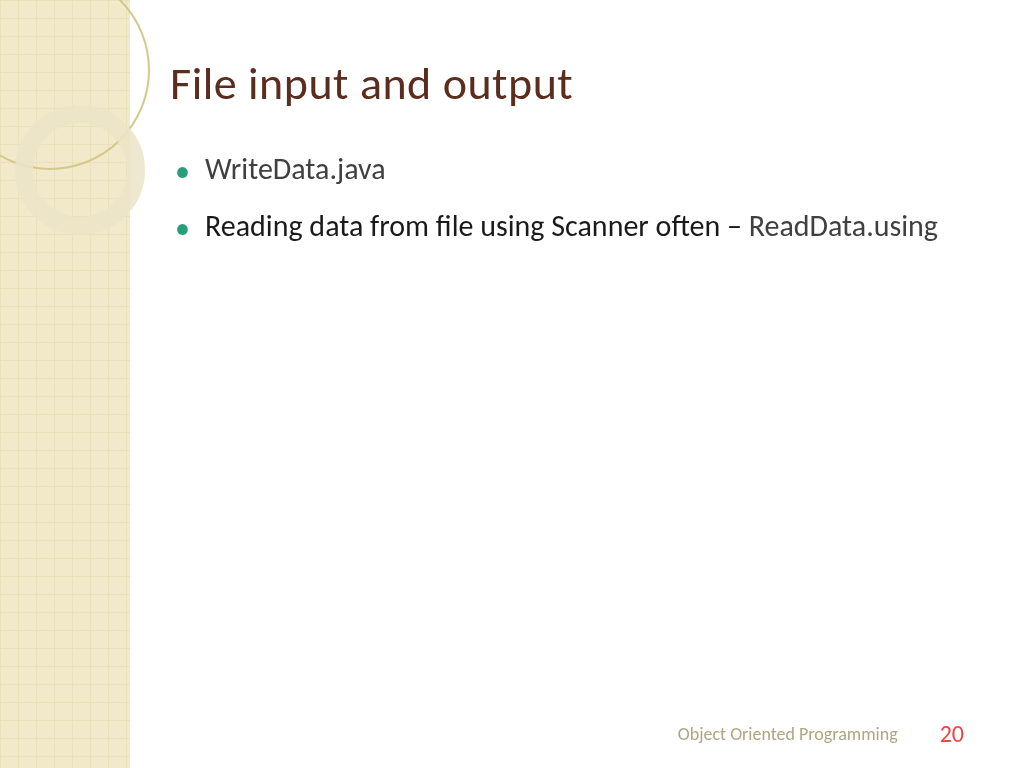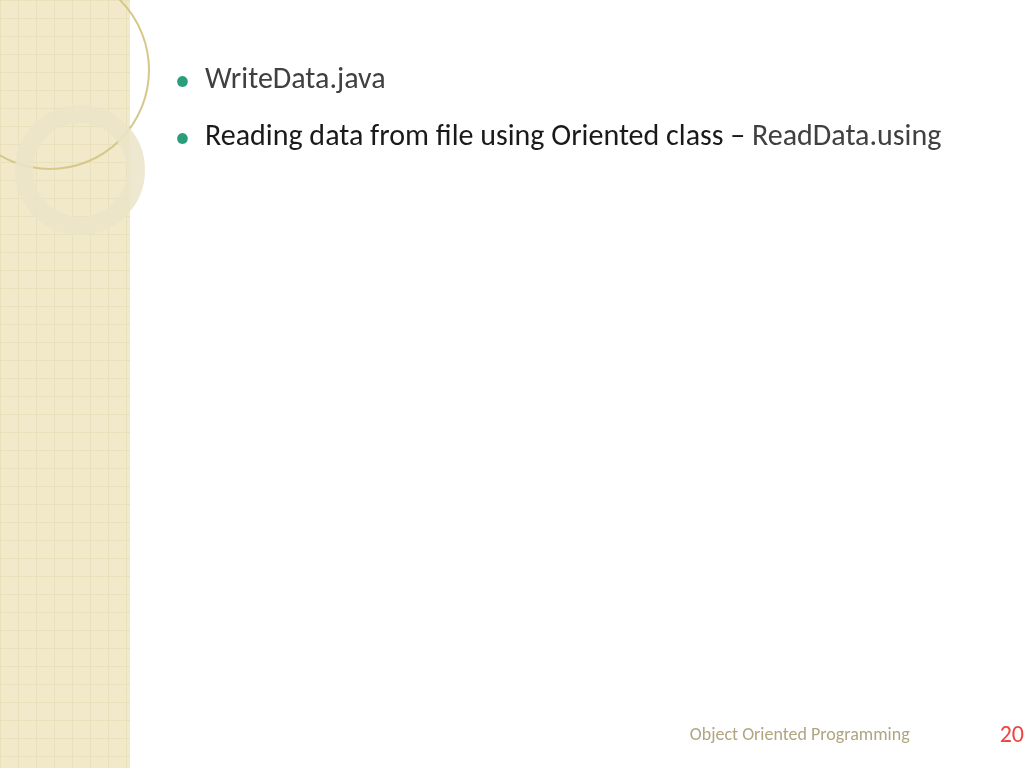--- a/index.html
+++ b/index.html
@@ -88,46 +88,48 @@
       color: #404040;
     }
     .footer {
       position: absolute;
       bottom: 20px;
       left: 0;
       right: 0;
       display: flex;
       justify-content: flex-end;
       align-items: center;
-      gap: 90px;
+      padding-right: 60px;
+      gap: 42px;
     }
     .footer-text {
       font-size: 18px;
       color: #b0a580;
     }
     .page-number {
       font-size: 24px;
       color: #ef4444;
     }
   </style>
 </head>
 <body>
 
 <div class="left-decoration"></div>
 <div class="circle-large"></div>
 <div class="circle-small"></div>
 
 <div class="slide-content">
+  <h1 class="title">File input and output</h1>
 
   <ul class="bullet-list">
     <li class="bullet-item">
       <span class="link">WriteData.java</span>
     </li>
     <li class="bullet-item">
-      <span>Reading data from file using Oriented class – </span><span class="link">ReadData.using</span>
+      <span>Reading data from file using Scanner often – </span><span class="link">ReadData.using</span>
     </li>
   </ul>
 </div>
 
 <div class="footer">
   <span class="footer-text">Object Oriented Programming</span>
   <span class="page-number">20</span>
 </div>
 
 </body></html>

